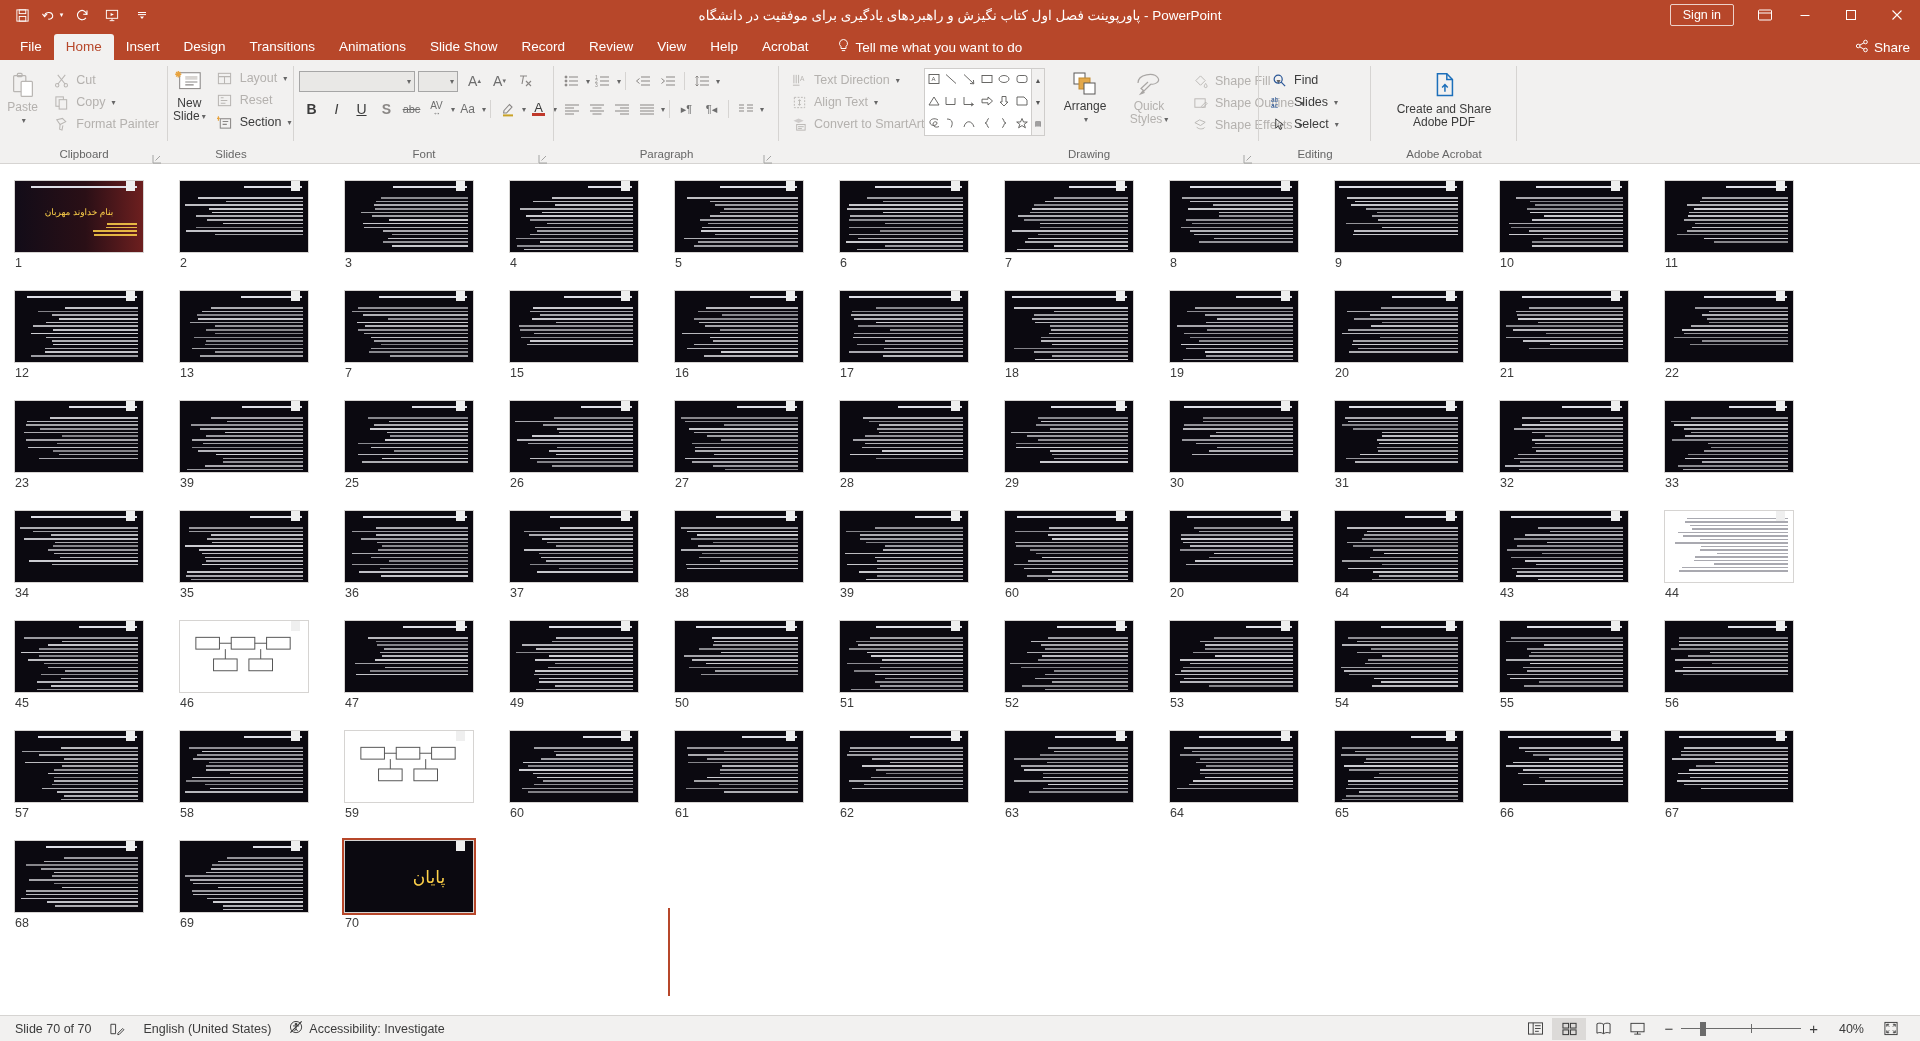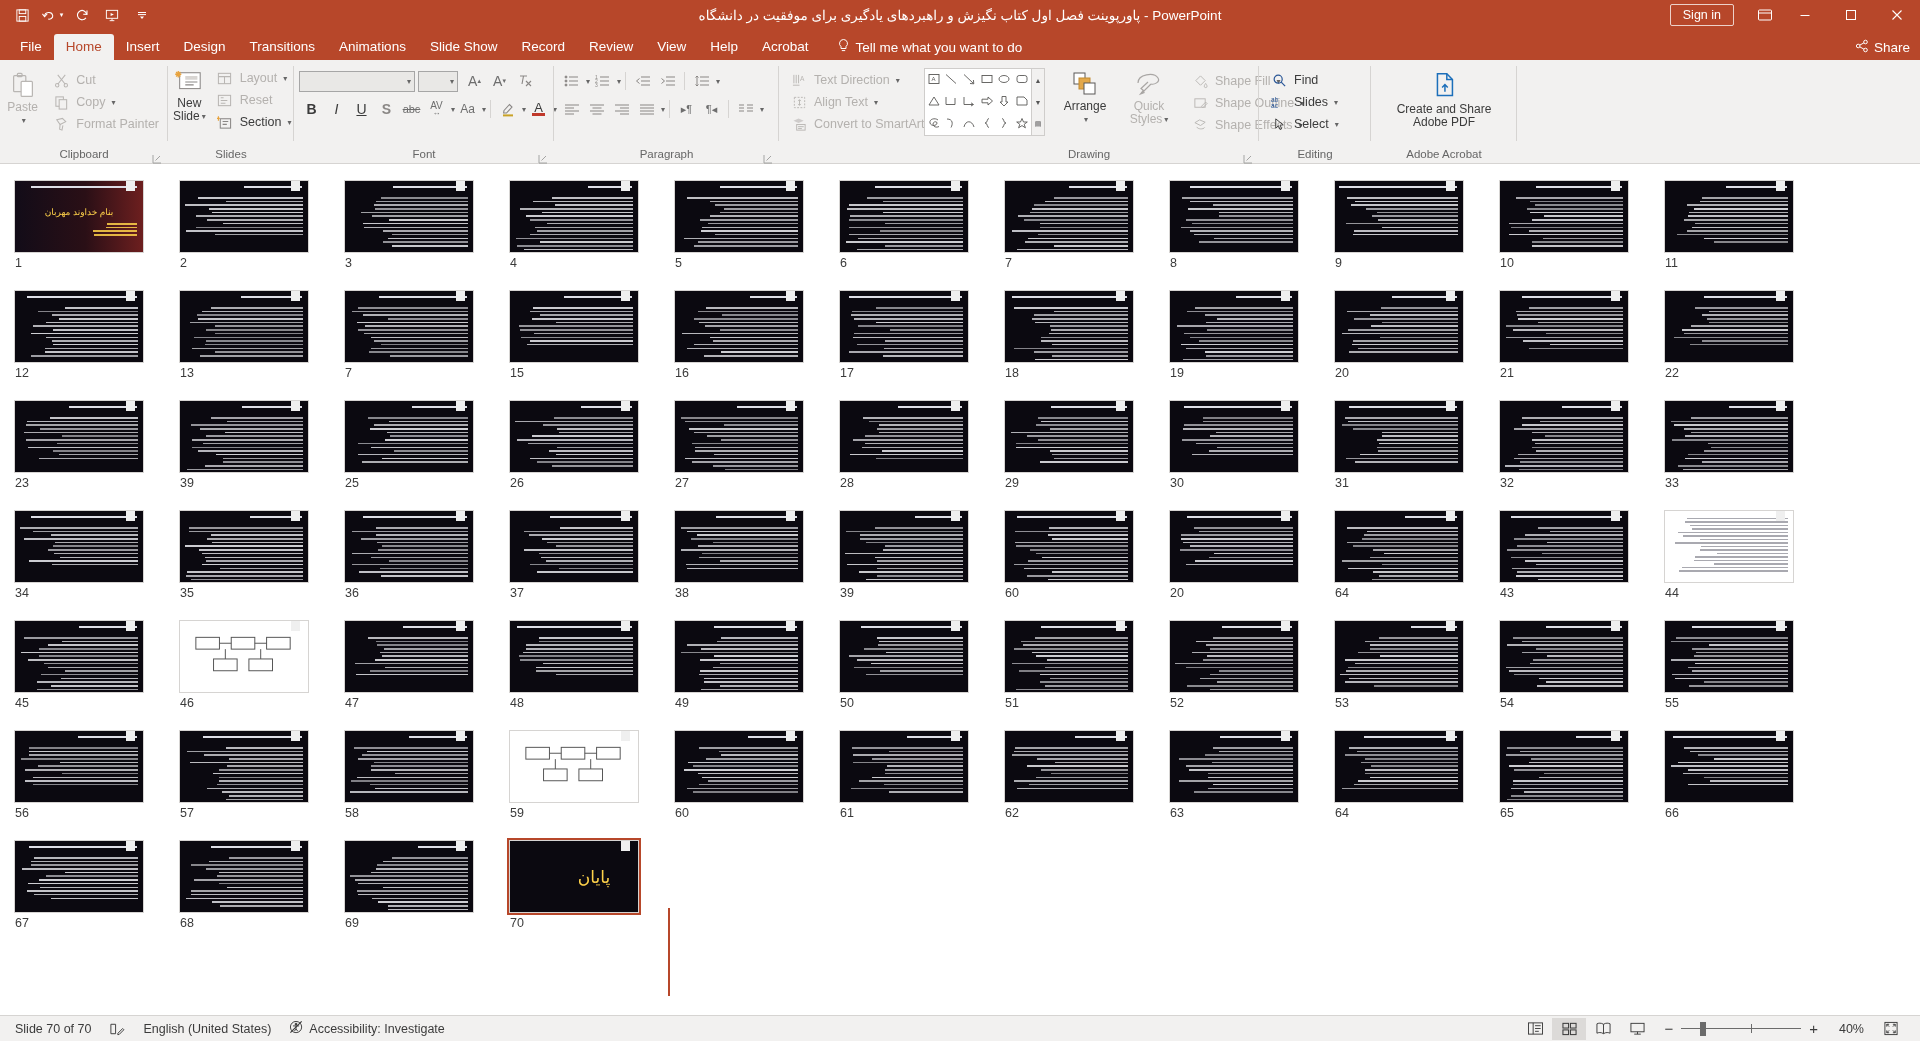--- a/index.html
+++ b/index.html
@@ -1837,41 +1837,20 @@
             <div class="ln" style="width: 83%; margin-left: auto; opacity: 0.6;"></div>
             <div class="ln" style="width: 95%; margin-left: auto; opacity: 0.95;"></div>
           </div>
           <span class="star"></span>
           <div class="tag"></div>
         </div>
         <div class="num">47</div>
       </div>
       <div class="cell">
         <div class="thumb">
-          <div class="hdr" style="width: 90%; margin-top: 5px; margin-right: 6px; margin-left: auto; background: rgb(222, 222, 230);"></div>
-          <div class="lines" style="top: 16px;">
-            <div class="ln" style="width: 80%; margin-left: auto; opacity: 0.96;"></div>
-            <div class="ln" style="width: 80%; margin-left: auto; opacity: 0.61;"></div>
-            <div class="ln" style="width: 91%; margin-left: auto; opacity: 0.87;"></div>
-            <div class="ln" style="width: 91%; margin-left: auto; opacity: 0.87;"></div>
-            <div class="ln" style="width: 93%; margin-left: auto; opacity: 0.89;"></div>
-            <div class="ln" style="width: 97%; margin-left: auto; opacity: 0.61;"></div>
-            <div class="ln" style="width: 96%; margin-left: auto; opacity: 0.66;"></div>
-            <div class="ln" style="width: 76%; margin-left: auto; opacity: 0.9;"></div>
-            <div class="ln" style="width: 82%; margin-left: auto; opacity: 0.96;"></div>
-            <div class="ln" style="width: 82%; margin-left: auto; opacity: 0.78;"></div>
-            <div class="ln" style="width: 65%; margin-left: auto; opacity: 0.81;"></div>
-          </div>
-          <span class="star"></span>
-          <div class="tag"></div>
-        </div>
-        <div class="num">48</div>
-      </div>
-      <div class="cell">
-        <div class="thumb">
           <div class="hdr" style="width: 65%; margin-top: 5px; margin-right: 6px; margin-left: auto; background: rgb(222, 222, 230);"></div>
           <div class="lines" style="top: 16px;">
             <div class="ln" style="width: 65%; margin-left: auto; opacity: 0.88;"></div>
             <div class="ln" style="width: 69%; margin-left: auto; opacity: 0.73;"></div>
             <div class="ln" style="width: 94%; margin-left: auto; opacity: 0.85;"></div>
             <div class="ln" style="width: 82%; margin-left: auto; opacity: 0.9;"></div>
             <div class="ln" style="width: 99%; margin-left: auto; opacity: 0.65;"></div>
             <div class="ln" style="width: 71%; margin-left: auto; opacity: 1;"></div>
             <div class="ln" style="width: 83%; margin-left: auto; opacity: 0.98;"></div>
             <div class="ln" style="width: 66%; margin-left: auto; opacity: 0.74;"></div>

